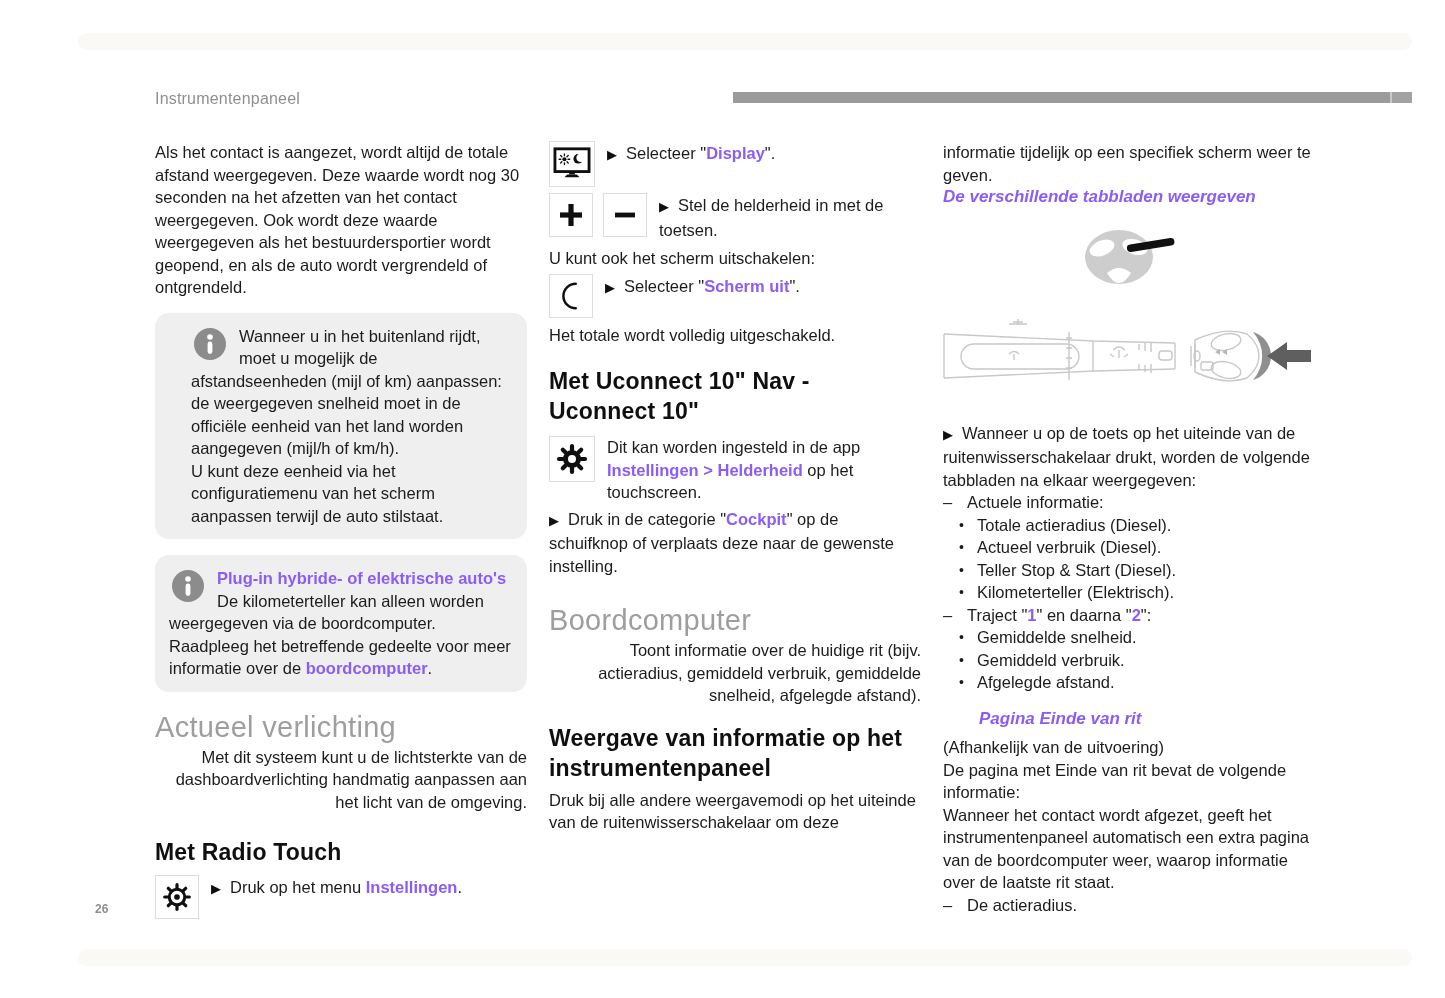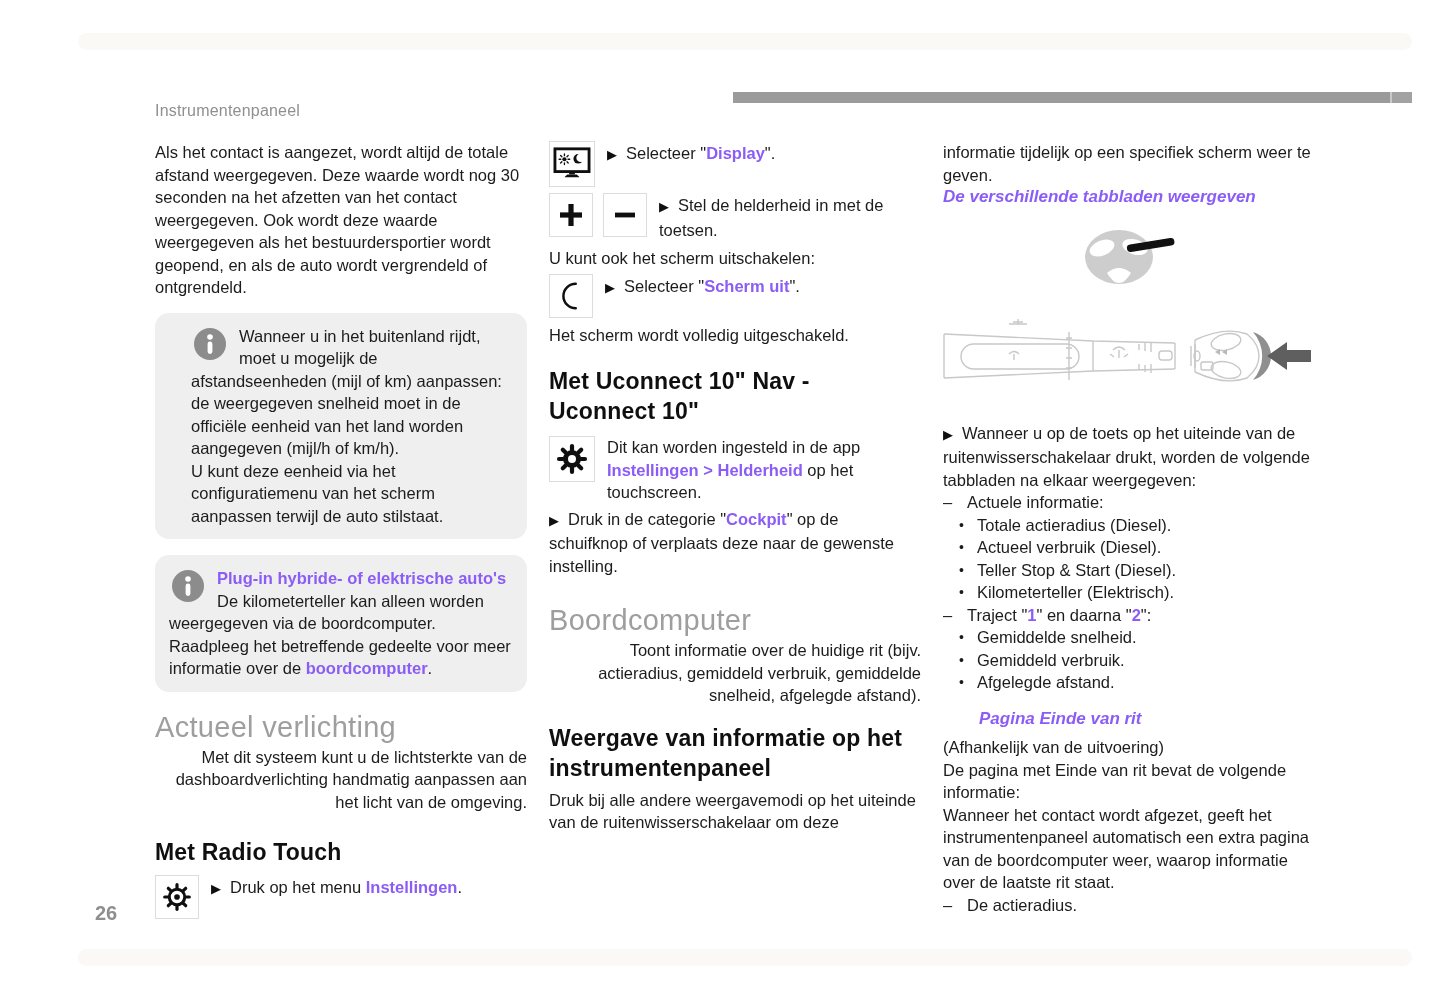--- a/index.html
+++ b/index.html
@@ -4,21 +4,21 @@
 <style>
   * { margin:0; padding:0; box-sizing:border-box; }
   html,body { width:1445px; height:998px; background:#ffffff; overflow:hidden;
               font-family:"Liberation Sans", sans-serif; color:#1c1c1c; position:relative; }
 
   .edge-strip { position:absolute; left:78px; width:1334px; height:17px;
                 background:#faf9f6; border-radius:9px; }
   .edge-strip.top { top:33px; }
   .edge-strip.bottom { top:949px; }
 
-  .doc-header-title { position:absolute; left:155px; top:102px; font-size:16px;
+  .doc-header-title { position:absolute; left:155px; top:90px; font-size:16px;
                       color:#8f8f8f; letter-spacing:0.2px; }
   .progress-bar { position:absolute; left:733px; top:92px; width:679px; height:11px;
                   background:#9b9b9b; }
   .progress-bar .bar-cap { position:absolute; right:0; top:0; width:22px; height:100%;
                   background:#a2a2a2; border-left:2px solid #c9c9c9; }
 
   .col { position:absolute; top:141px; width:372px; font-size:16.5px; line-height:22.5px; }
   .col-1 { left:155px; }
   .col-2 { left:549px; }
   .col-3 { left:943px; }
@@ -49,21 +49,21 @@
   .mt20{margin-top:20px;} .mt24{margin-top:24px;} .mt26{margin-top:26px;}
 
   .dash-item { display:flex; }
   .dash-marker { flex:0 0 24px; }
   .sub-item { display:flex; padding-left:16px; }
   .sub-marker { flex:0 0 18px; font-size:14px; }
 
   .wheel-wrap { text-align:center; margin:16px 0 8px; }
   .stalk-wrap { margin:2px 0 8px; }
 
-  .page-number { position:absolute; left:95px; top:902px; font-size:20px; font-weight:700;
+  .page-number { position:absolute; left:95px; top:902px; font-size:12px; font-weight:700;
                  color:#8f8f8f; }
 </style>
 </head>
 <body>
 
 <div class="edge-strip top"></div>
 <div class="edge-strip bottom"></div>
 
 <div class="doc-header-title">Instrumentenpaneel</div>
 <div class="progress-bar">
@@ -169,21 +169,21 @@
 
   <div class="step-row mt4 mb6">
     <span class="icon-box small">
       <svg viewBox="0 0 40 40" width="38" height="38">
         <path d="M 25 7 A 13 13 0 1 0 25 33 A 11.5 11.5 0 0 1 25 7 Z" fill="#ffffff" stroke="#0f0f0f" stroke-width="2.6" stroke-linejoin="round"></path>
       </svg>
     </span>
     <span class="step-text"><span class="arrow">▶</span><span>Selecteer "</span><span class="bold">Scherm uit</span><span>".</span></span>
   </div>
 
-  <p>Het scherm wordt volledig uitgeschakeld.</p>
+  <p>Het totale wordt volledig uitgeschakeld.</p>
 
   <h3 class="h3-black mt20 mb10">Met Uconnect 10" Nav - Uconnect 10"</h3>
 
   <div>
     <span class="float-icon">
       <svg viewBox="0 0 36 36" width="36" height="36">
         <g stroke="#0f0f0f" stroke-width="4.2" stroke-linecap="round">
           <line x1="18" y1="5" x2="18" y2="9"></line>
             <line x1="18" y1="27" x2="18" y2="31"></line>
           <line x1="5" y1="18" x2="9" y2="18"></line>

